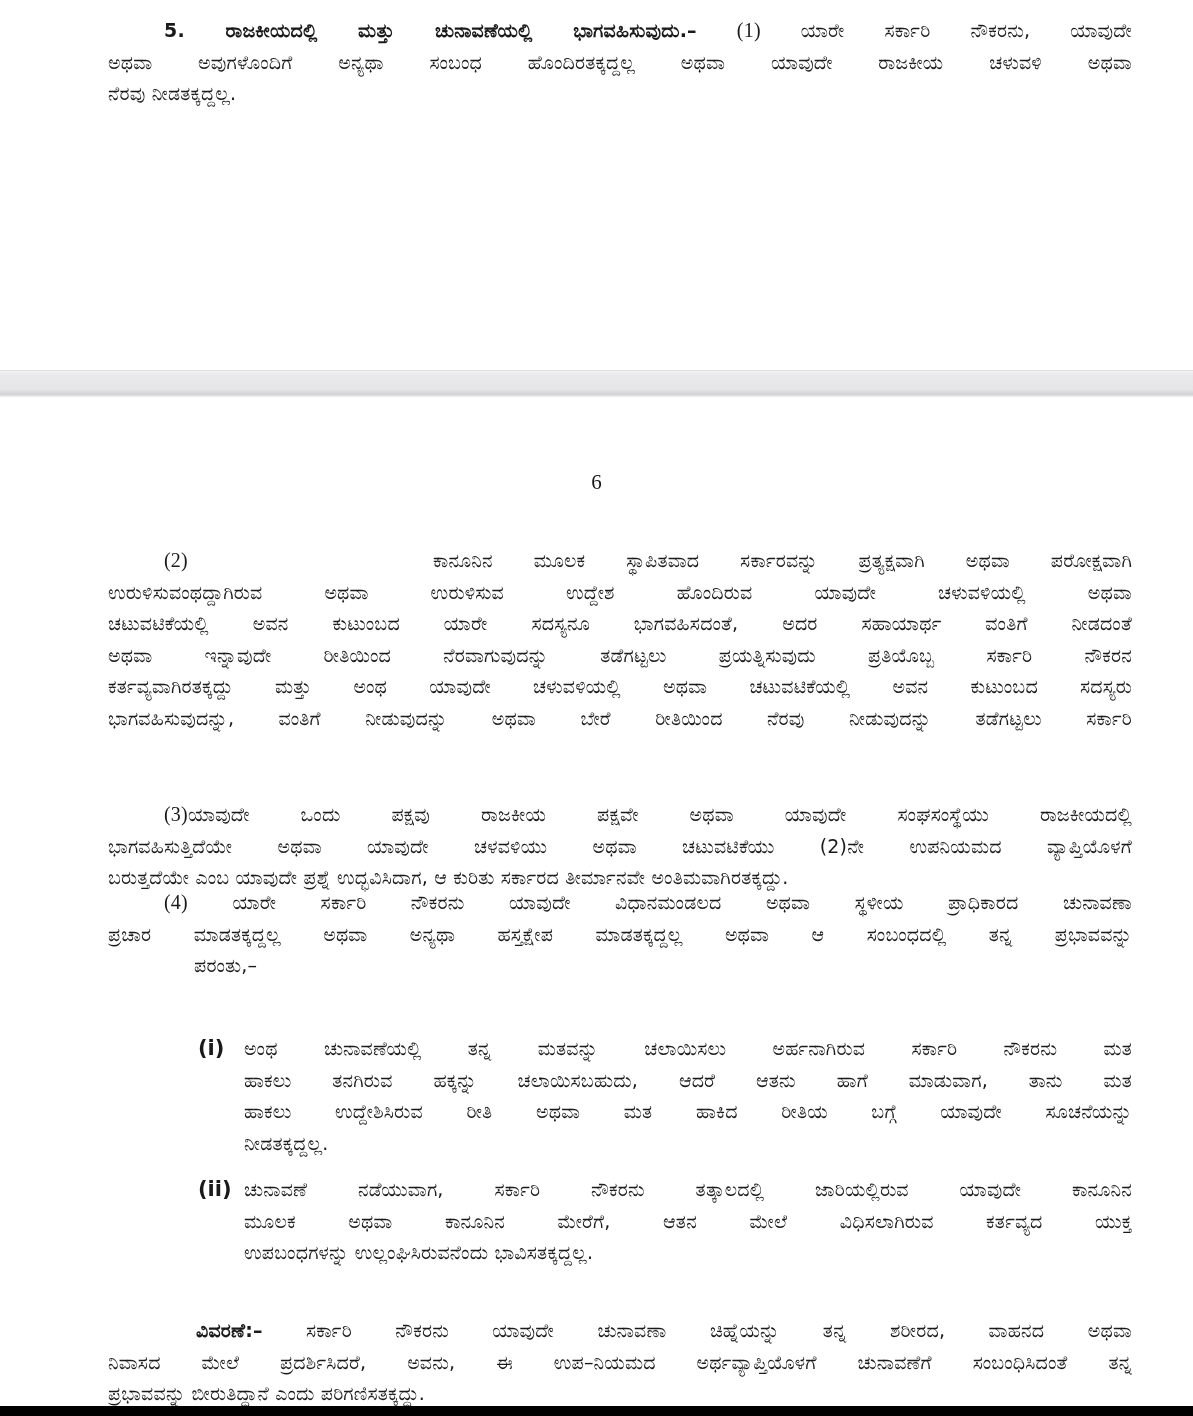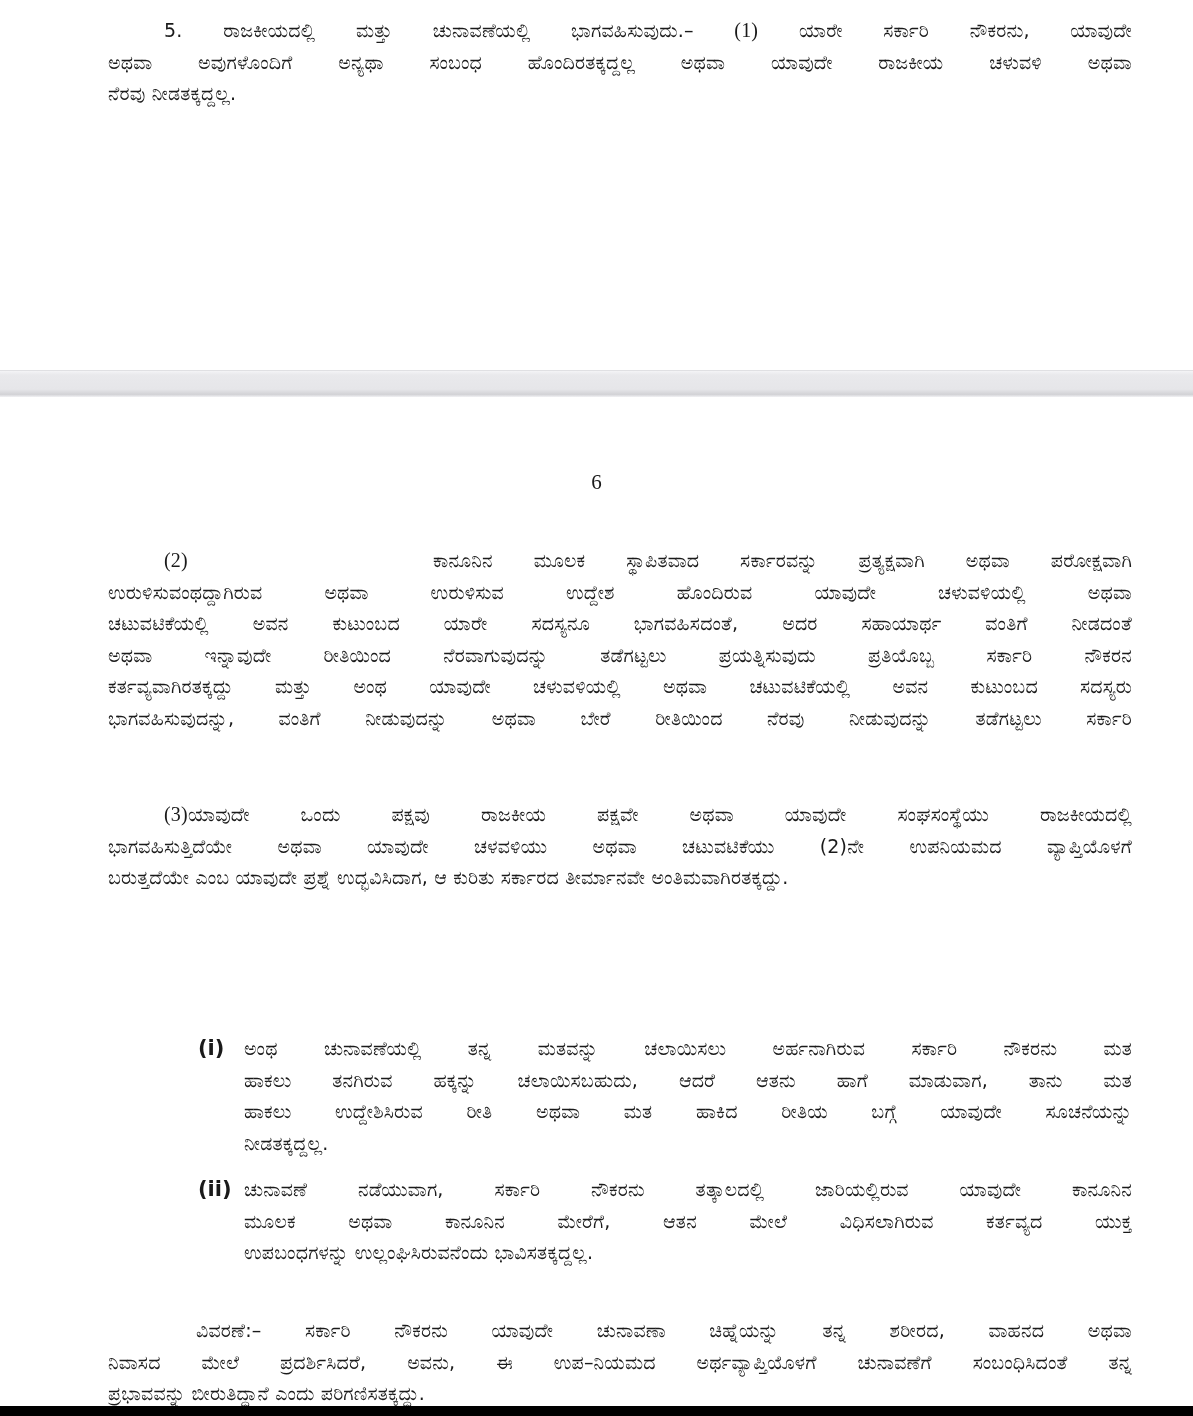--- a/index.html
+++ b/index.html
@@ -17,21 +17,21 @@
     border-top: 1px solid #e0e0e3;
   }
   .page-bottom { top: 397px; height: 1009px; }
   .text-block { position: absolute; left: 108px; width: 1024px; }
   .line {
     height: 31.5px; line-height: 31.5px; font-size: 19px; white-space: nowrap;
     text-align: justify; text-align-last: justify; letter-spacing: 0.2px;
   }
   .line.last { text-align-last: left; }
   .indent { padding-left: 56px; }
-  .heading-bold { font-weight: normal; }
+  .heading-bold { font-weight: bold; }
   .num { font-family: "Liberation Serif", "DejaVu Serif", serif; font-size: 20px; }
   .page-number {
     position: absolute; top: 73px; left: 0; width: 1193px; text-align: center;
     font-family: "Liberation Serif", "DejaVu Serif", serif; font-size: 21px;
   }
   .proviso-item { position: absolute; left: 198px; width: 934px; }
   .proviso-label {
     position: absolute; left: 0; top: 0; font-weight: bold;
     font-family: "DejaVu Sans", sans-serif; font-size: 21px; line-height: 31.5px;
   }
@@ -71,20 +71,25 @@
 
   <div class="text-block" style="top:402px;">
     <div class="line indent">
       <span class="num">(3)</span><span>ಯಾವುದೇ ಒಂದು ಪಕ್ಷವು ರಾಜಕೀಯ ಪಕ್ಷವೇ ಅಥವಾ ಯಾವುದೇ ಸಂಘಸಂಸ್ಥೆಯು ರಾಜಕೀಯದಲ್ಲಿ</span>
     </div>
     <div class="line">ಭಾಗವಹಿಸುತ್ತಿದೆಯೇ ಅಥವಾ ಯಾವುದೇ ಚಳವಳಿಯು ಅಥವಾ ಚಟುವಟಿಕೆಯು (2)ನೇ ಉಪನಿಯಮದ ವ್ಯಾಪ್ತಿಯೊಳಗೆ</div>
     <div class="line last">ಬರುತ್ತದೆಯೇ ಎಂಬ ಯಾವುದೇ ಪ್ರಶ್ನೆ ಉದ್ಭವಿಸಿದಾಗ, ಆ ಕುರಿತು ಸರ್ಕಾರದ ತೀರ್ಮಾನವೇ ಅಂತಿಮವಾಗಿರತಕ್ಕದ್ದು.</div>
   </div>
 
   <div class="text-block" style="top:490px;">
+    <div class="line indent">
+      <span class="num">(4)</span>&nbsp;<span>ಯಾರೇ ಸರ್ಕಾರಿ ನೌಕರನು ಯಾವುದೇ ವಿಧಾನಮಂಡಲದ ಅಥವಾ ಸ್ಥಳೀಯ ಪ್ರಾಧಿಕಾರದ ಚುನಾವಣಾ</span>
+    </div>
+    <div class="line">ಪ್ರಚಾರ ಮಾಡತಕ್ಕದ್ದಲ್ಲ ಅಥವಾ ಅನ್ಯಥಾ ಹಸ್ತಕ್ಷೇಪ ಮಾಡತಕ್ಕದ್ದಲ್ಲ ಅಥವಾ ಆ ಸಂಬಂಧದಲ್ಲಿ ತನ್ನ ಪ್ರಭಾವವನ್ನು</div>
+    <div class="line last" style="padding-left:86px;">ಪರಂತು,–</div>
   </div>
 
   <div class="proviso-item" style="top:636px;">
     <span class="proviso-label">(i)</span>
     <div class="proviso-text">
       <div class="line">ಅಂಥ ಚುನಾವಣೆಯಲ್ಲಿ ತನ್ನ ಮತವನ್ನು ಚಲಾಯಿಸಲು ಅರ್ಹನಾಗಿರುವ ಸರ್ಕಾರಿ ನೌಕರನು ಮತ</div>
       <div class="line">ಹಾಕಲು ತನಗಿರುವ ಹಕ್ಕನ್ನು ಚಲಾಯಿಸಬಹುದು, ಆದರೆ ಆತನು ಹಾಗೆ ಮಾಡುವಾಗ, ತಾನು ಮತ</div>
       <div class="line">ಹಾಕಲು ಉದ್ದೇಶಿಸಿರುವ ರೀತಿ ಅಥವಾ ಮತ ಹಾಕಿದ ರೀತಿಯ ಬಗ್ಗೆ ಯಾವುದೇ ಸೂಚನೆಯನ್ನು</div>
       <div class="line last">ನೀಡತಕ್ಕದ್ದಲ್ಲ.</div>
     </div>

